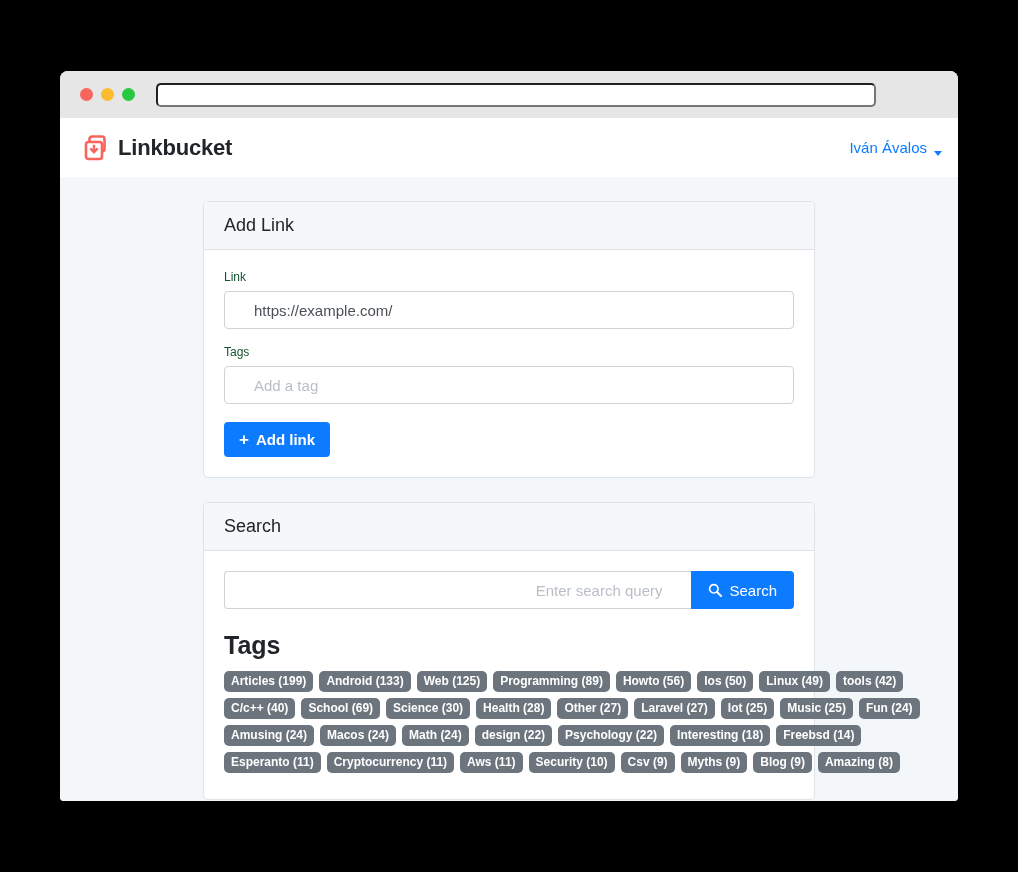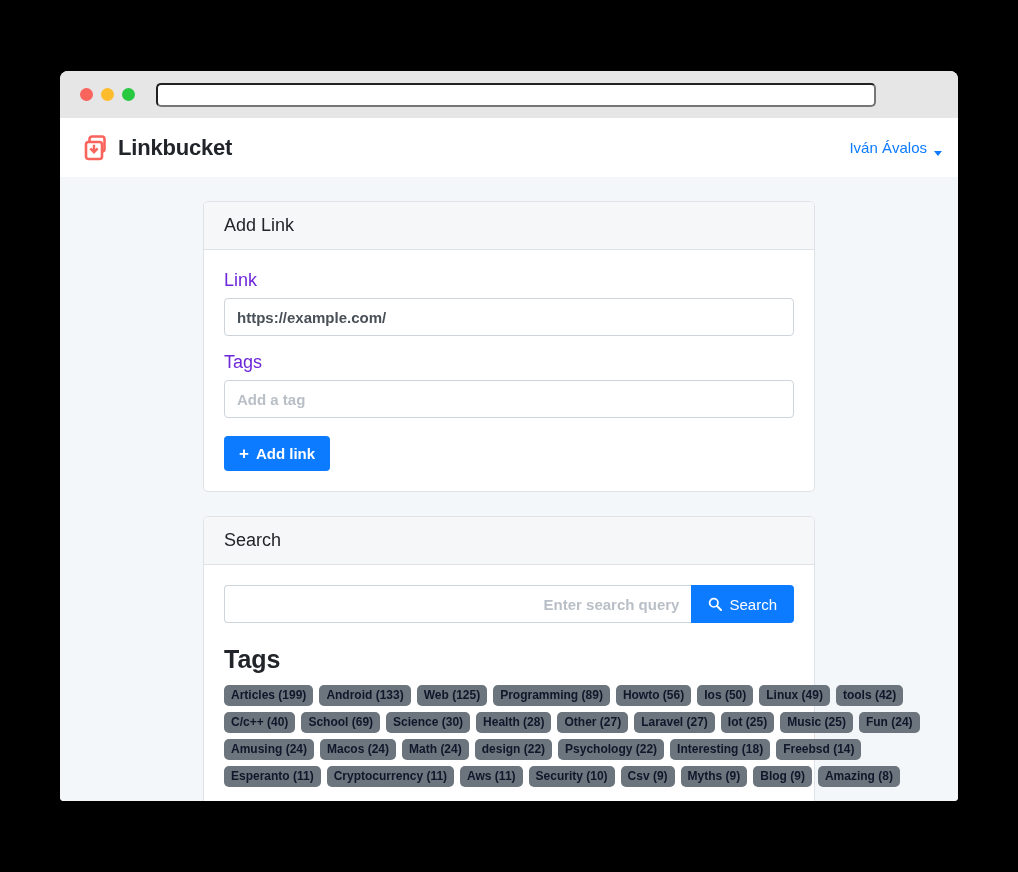--- a/index.html
+++ b/index.html
@@ -89,36 +89,35 @@
     background: #f6f7f9;
     border-bottom: 1px solid #dfe3e7;
     border-radius: 4px 4px 0 0;
     padding: 13px 20px;
     font-size: 18px;
     color: #212529;
   }
   .card-body { padding: 20px; }
 
   .field-label {
-    font-size: 18px;
-    color: #6d28d9;
+    font-size: 12px;
+    color: #14532d;
     margin-bottom: 7px;
   }
   .text-input {
     width: 100%;
     height: 38px;
     border: 1px solid #ced4da;
     border-radius: 4px;
-    padding: 0 12px;
+    padding: 0 29px;
     font-family: "Liberation Sans", sans-serif;
     font-size: 15px;
     color: #495057;
     background: #ffffff;
     outline: none;
-    font-weight: bold;
   }
   .text-input::placeholder { color: #b9bfc6; }
   .field-gap { height: 16px; }
 
   .btn-primary {
     margin-top: 18px;
     display: inline-flex;
     align-items: center;
     gap: 7px;
     background: #0d7bff;
@@ -170,21 +169,21 @@
   }
   .tag-row {
     display: flex;
     flex-wrap: nowrap;
     gap: 6px;
     margin-bottom: 6px;
     white-space: nowrap;
   }
   .tag-pill {
     background: #6c757d;
-    color: #0f172a;
+    color: #ffffff;
     font-size: 12px;
     font-weight: bold;
     border-radius: 5px;
     padding: 4px 7px 5px 7px;
     line-height: 1;
     cursor: pointer;
     user-select: none;
   }
 
   svg { display: block; }

